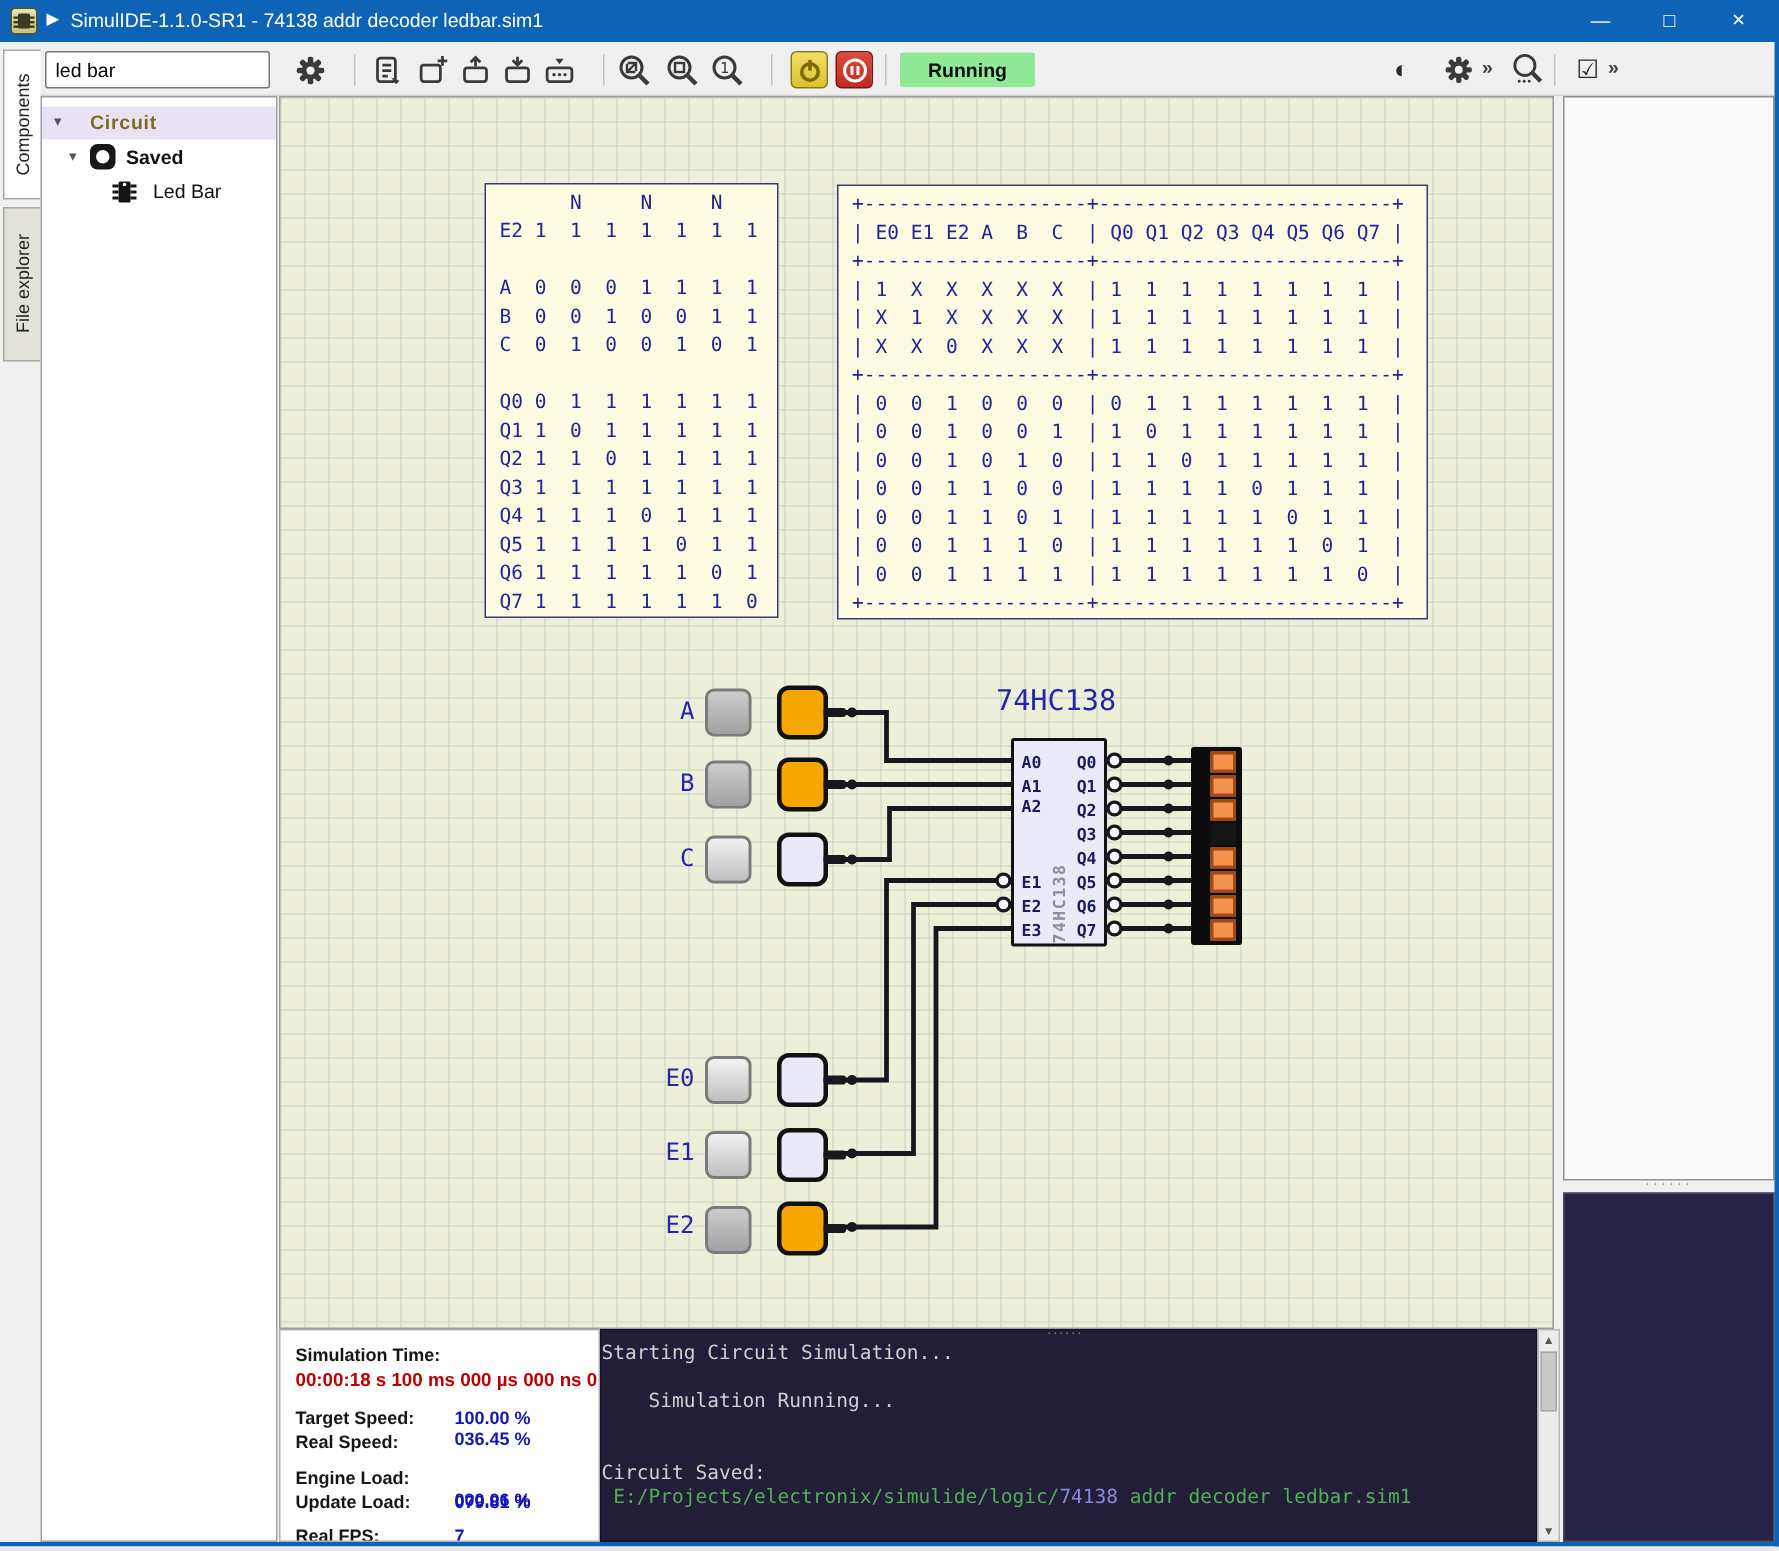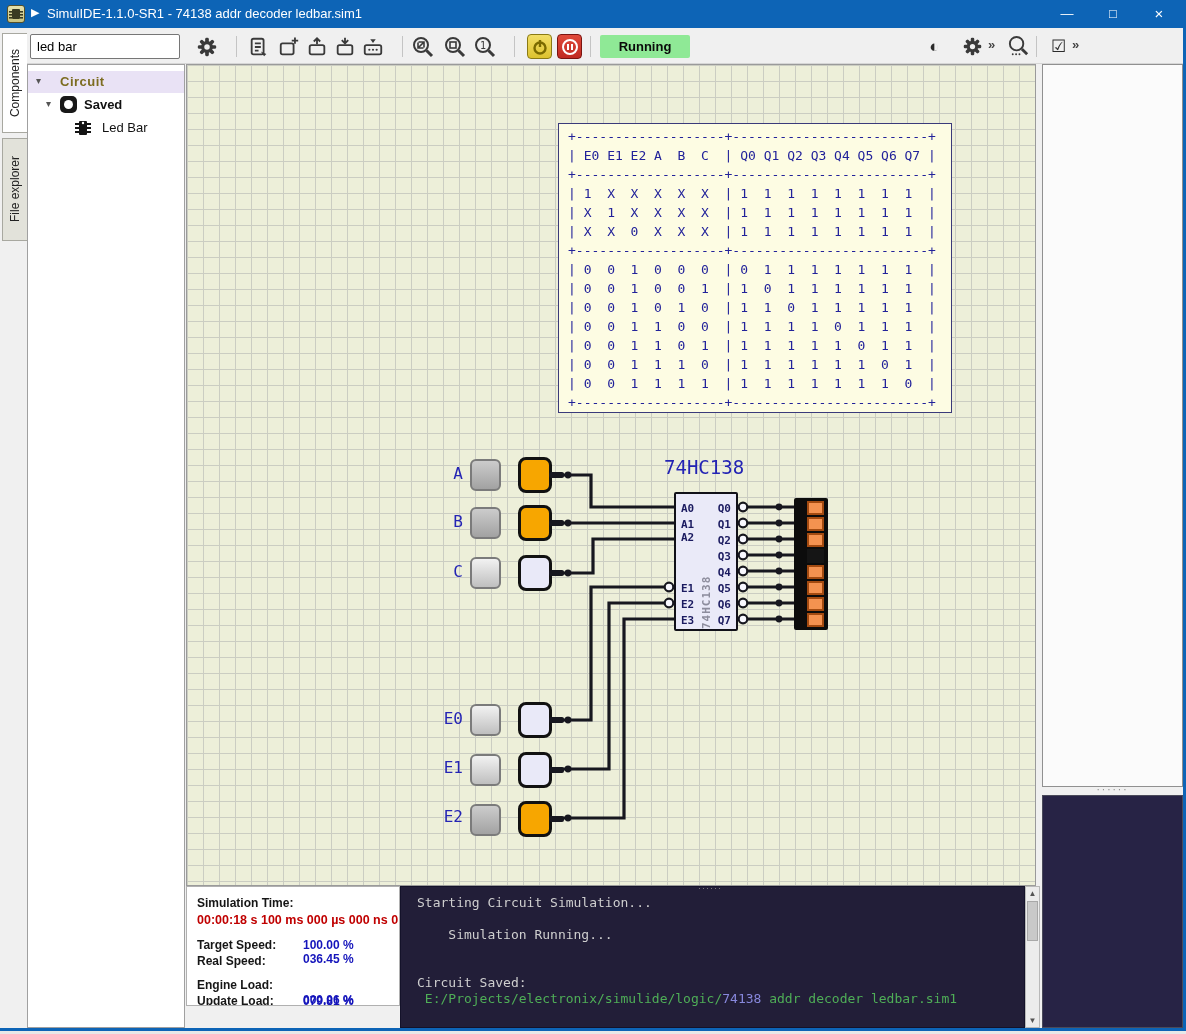--- a/index.html
+++ b/index.html
@@ -75,27 +75,27 @@
   .inp-label { font-family:"DejaVu Sans Mono", monospace; font-size:16px; color:#2424b4; width:42px; text-align:right; height:22px; }
   .push-btn { width:31px; height:32px; border:2px solid #7b7b7b; border-radius:6px; }
   .push-btn.normal { background:linear-gradient(#f2f2f2,#bfbfbf); }
   .push-btn.pressed { background:linear-gradient(#cccccc,#a2a2a2); }
   .indicator { width:34px; height:36px; border:3px solid #111; border-radius:8px; }
   .indicator.high { background:#f7a600; }
   .indicator.low { background:#e9e9f8; }
   .indicator:after { content:""; position:absolute; right:-15px; top:50%; margin-top:-3px; width:15px; height:6px; background:#17171f; border-radius:2px; }
 
   
-  #stats-panel { left:186px; top:886px; width:214px; height:120px; background:#fff; border:1px solid #b0b0b0; overflow:hidden; }
+  #stats-panel { left:186px; top:886px; width:214px; height:142px; background:#fff; border:1px solid #b0b0b0; overflow:hidden; }
   .stat-label { position:absolute; left:10px; font-size:12px; font-weight:bold; color:#161616; white-space:nowrap; }
   .stat-value { position:absolute; left:116px; font-size:12px; font-weight:bold; color:#1414bb; white-space:nowrap; }
   #stat-time { position:absolute; left:10px; font-size:12.5px; font-weight:bold; color:#c00000; white-space:nowrap; }
 
   #console { left:400px; top:886px; width:625px; height:142px; background:#221e38; border:1px solid #14122a; overflow:hidden; }
-  #console pre { font-family:"DejaVu Sans Mono", monospace; font-size:13px; line-height:16px; color:#cfcfcf; padding:8px 16px; }
+  #console pre { font-family:"DejaVu Sans Mono", monospace; font-size:13px; line-height:16px; color:#cfcfcf; padding:8px 0; }
   .c-green { color:#4fae57; } .c-num { color:#8888dd; }
   #console-scroll { left:1025px; top:886px; width:15px; height:142px; background:#ececec; border:1px solid #b8b8b8; }
   .scroll-arrow { position:absolute; left:0; width:13px; text-align:center; font-size:8px; color:#555; }
   #console-thumb { position:absolute; left:1px; top:14px; width:11px; height:40px; background:#c9c9c9; border:1px solid #a8a8a8; }
   #console-dots { left:690px; top:886px; width:40px; text-align:center; font-size:9px; color:#888; letter-spacing:1px; line-height:5px; }
 
   
   #right-top { left:1042px; top:64px; width:141px; height:723px; background:#fbfbfb; border:1px solid #909090; }
   #right-splitter { left:1042px; top:787px; width:141px; height:8px; text-align:center; font-size:10px; line-height:6px; color:#888; letter-spacing:2px; }
   #right-bottom { left:1042px; top:795px; width:141px; height:233px; background:#272345; border:1px solid #4a4a5a; }
@@ -277,20 +277,37 @@
           <rect x="13" y="12" width="4" height="2" fill="#141414"></rect>
           <circle cx="9" cy="4" r="1.2" fill="#fff"></circle>
         </svg>
     </span>
     <span id="label-ledbar">Led Bar</span>
   </div>
 </div>
 
 <div class="abs" id="canvas">
 
+  <div class="abs ttable" id="table-left">
+    <pre>      N     N     N
+E2 1  1  1  1  1  1  1
+
+A  0  0  0  1  1  1  1
+B  0  0  1  0  0  1  1
+C  0  1  0  0  1  0  1
+
+Q0 0  1  1  1  1  1  1
+Q1 1  0  1  1  1  1  1
+Q2 1  1  0  1  1  1  1
+Q3 1  1  1  1  1  1  1
+Q4 1  1  1  0  1  1  1
+Q5 1  1  1  1  0  1  1
+Q6 1  1  1  1  1  0  1
+Q7 1  1  1  1  1  1  0</pre>
+  </div>
   <div class="abs ttable" id="table-right">
     <pre>+-------------------+-------------------------+
 | E0 E1 E2 A  B  C  | Q0 Q1 Q2 Q3 Q4 Q5 Q6 Q7 |
 +-------------------+-------------------------+
 | 1  X  X  X  X  X  | 1  1  1  1  1  1  1  1  |
 | X  1  X  X  X  X  | 1  1  1  1  1  1  1  1  |
 | X  X  0  X  X  X  | 1  1  1  1  1  1  1  1  |
 +-------------------+-------------------------+
 | 0  0  1  0  0  0  | 0  1  1  1  1  1  1  1  |
 | 0  0  1  0  0  1  | 1  0  1  1  1  1  1  1  |

